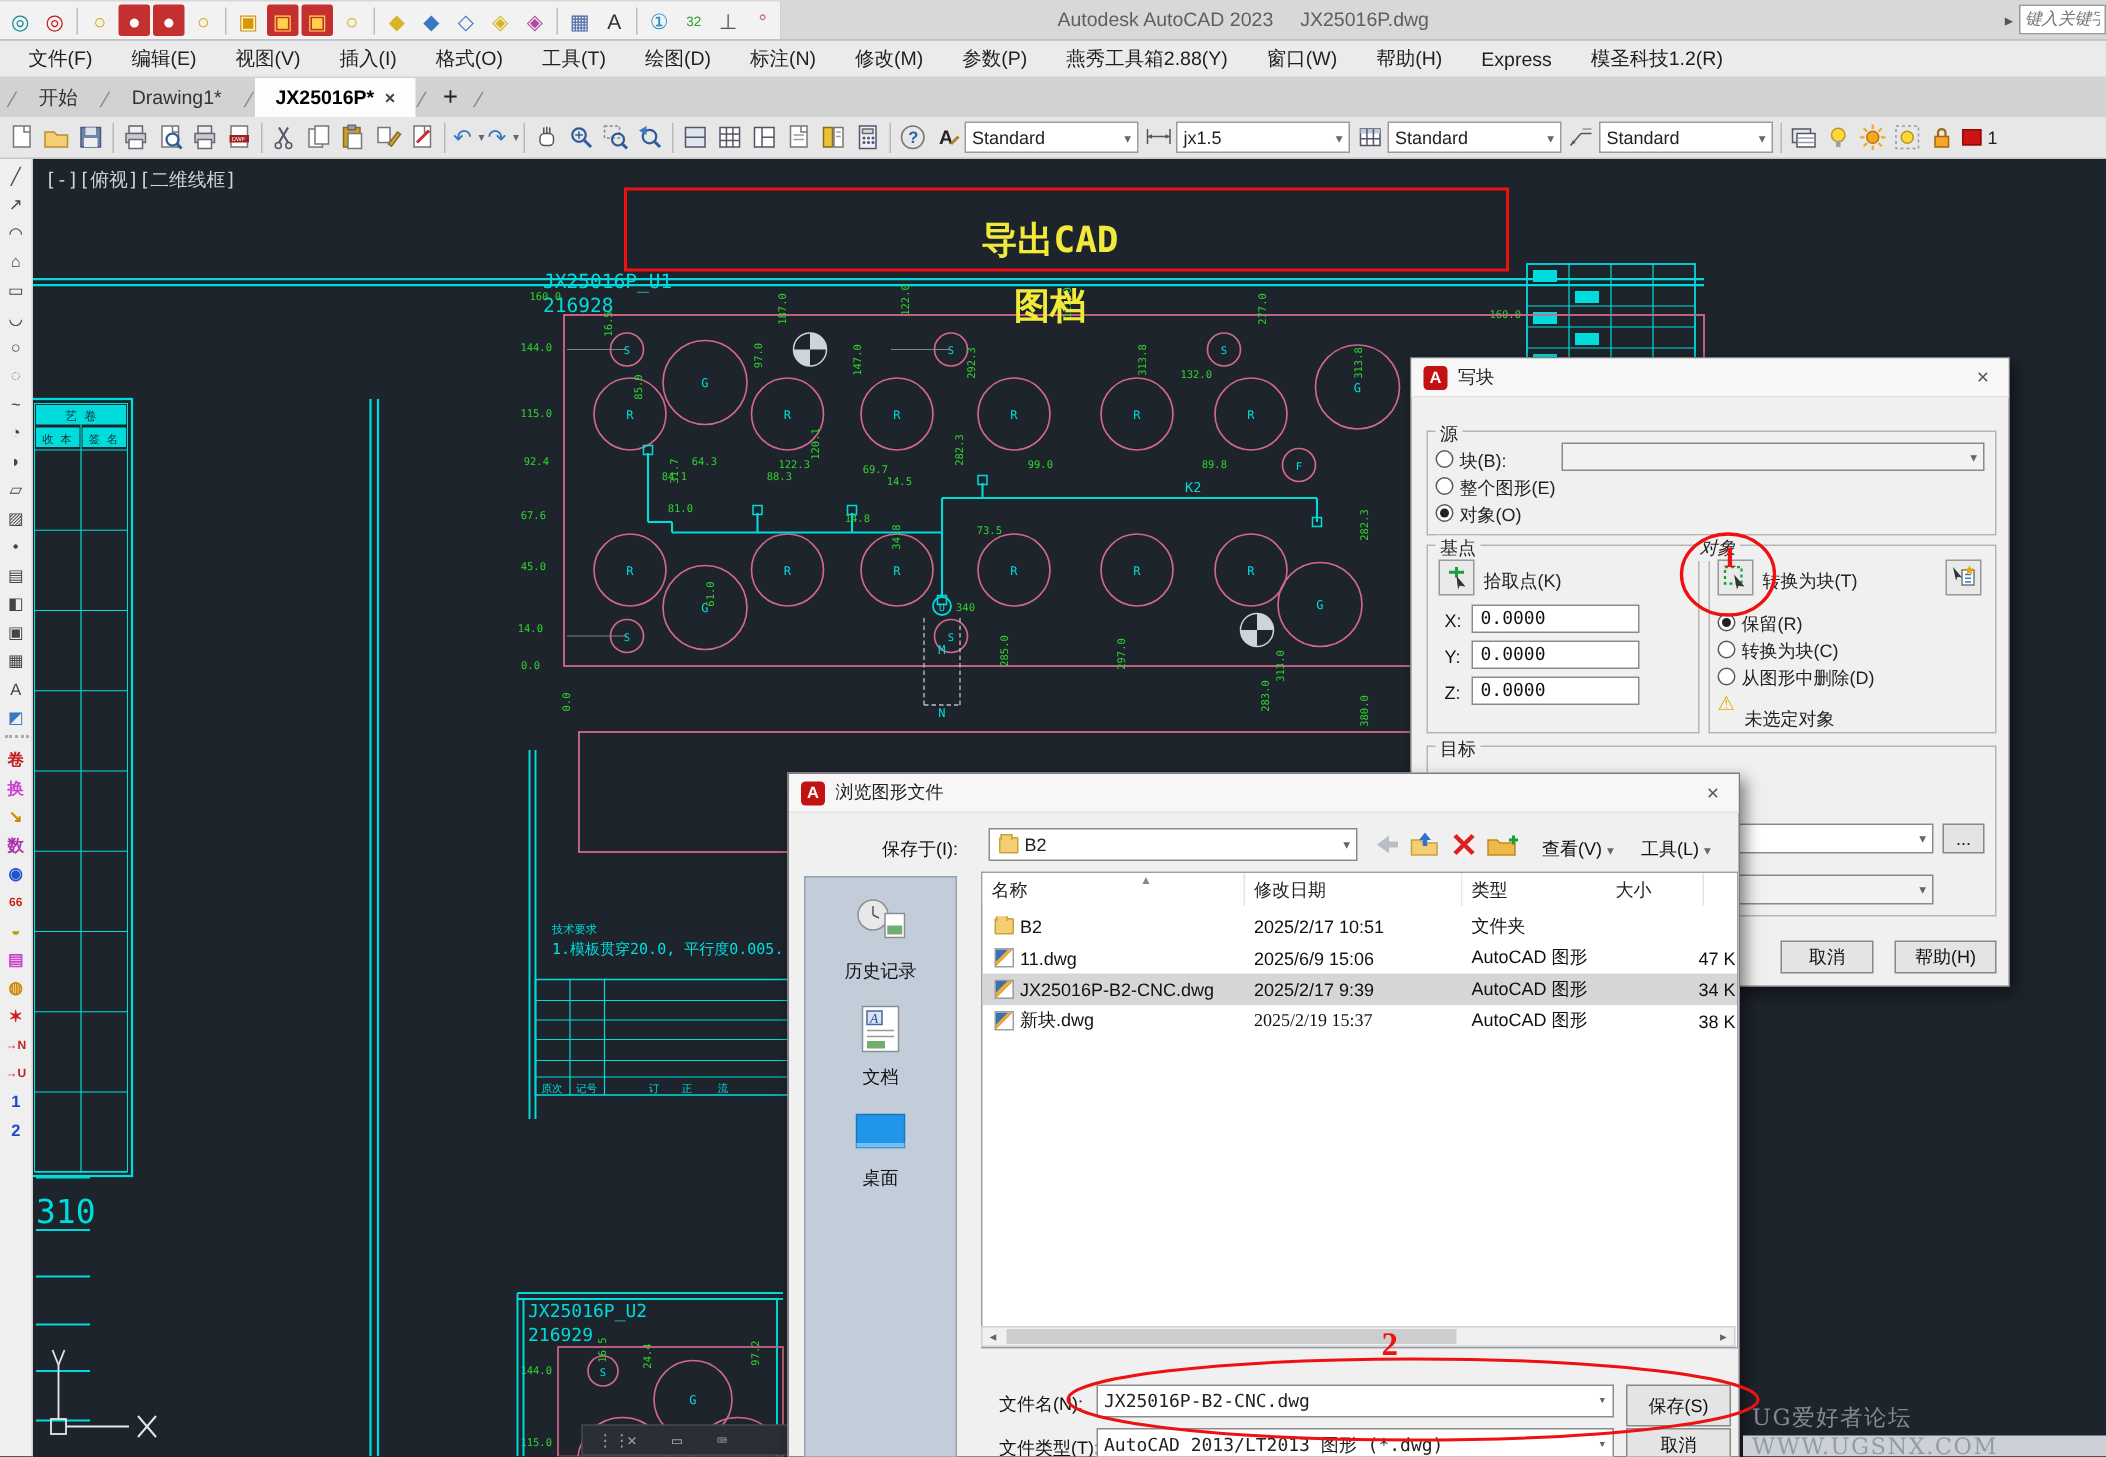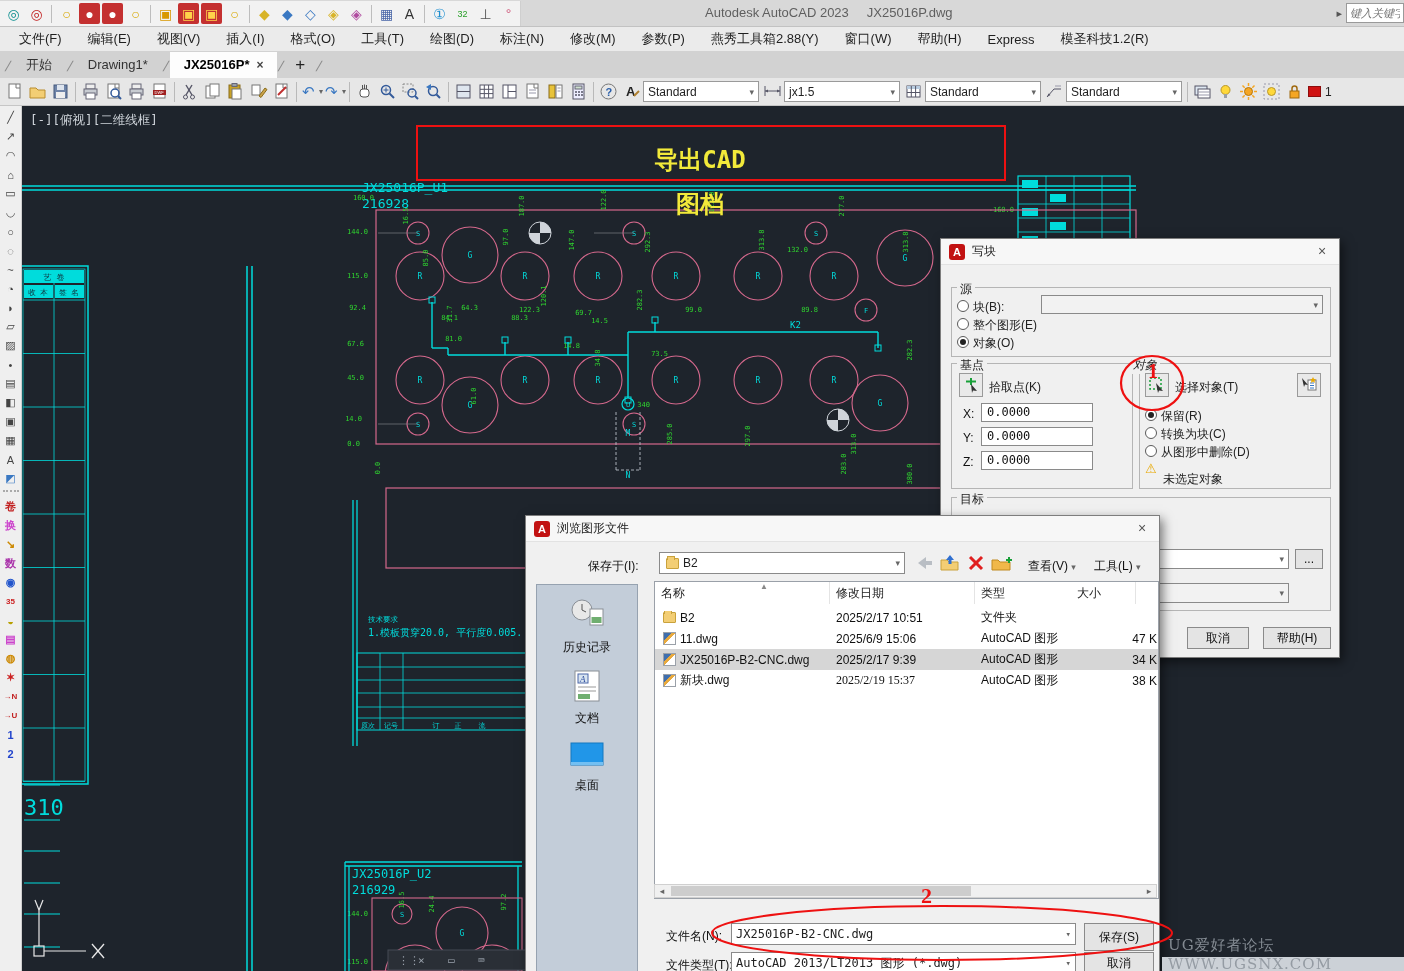--- a/index.html
+++ b/index.html
@@ -470,21 +470,21 @@
       <div class="licon" style="color: rgb(68, 68, 68);">▣</div>
       <div class="licon" style="color: rgb(68, 68, 68);">▦</div>
       <div class="licon" style="color: rgb(68, 68, 68);">A</div>
       <div class="licon" style="color: rgb(58, 120, 194);">◩</div>
       <div class="lsep"></div>
       <div class="licon" style="color: rgb(194, 34, 34); font-size: 11px; font-weight: bold;">卷</div>
       <div class="licon" style="color: rgb(204, 68, 204); font-size: 11px; font-weight: bold;">换</div>
       <div class="licon" style="color: rgb(204, 136, 0); font-size: 11px; font-weight: bold;">↘</div>
       <div class="licon" style="color: rgb(170, 51, 170); font-size: 11px; font-weight: bold;">数</div>
       <div class="licon" style="color: rgb(34, 85, 204); font-size: 11px; font-weight: bold;">◉</div>
-      <div class="licon" style="color: rgb(204, 34, 34); font-size: 8px; font-weight: bold;">35</div>
+      <div class="licon" style="color: rgb(204, 34, 34); font-size: 8px; font-weight: bold;">66</div>
       <div class="licon" style="color: rgb(184, 160, 0); font-size: 11px; font-weight: bold;">◒</div>
       <div class="licon" style="color: rgb(204, 68, 204); font-size: 11px; font-weight: bold;">▤</div>
       <div class="licon" style="color: rgb(204, 136, 0); font-size: 11px; font-weight: bold;">◍</div>
       <div class="licon" style="color: rgb(204, 34, 34); font-size: 11px; font-weight: bold;">✶</div>
       <div class="licon" style="color: rgb(194, 34, 34); font-size: 8px; font-weight: bold;">→N</div>
       <div class="licon" style="color: rgb(194, 34, 34); font-size: 8px; font-weight: bold;">→U</div>
       <div class="licon" style="color: rgb(34, 68, 204); font-size: 11px; font-weight: bold;">1</div>
       <div class="licon" style="color: rgb(34, 68, 204); font-size: 11px; font-weight: bold;">2</div>
     </div>
 
@@ -759,21 +759,21 @@
     <div class="txt" style="left:40px;top:212px;width:112px;height:19px;">0.0000</div>
 
     <div class="grp" style="left:198px;top:124px;width:192px;height:126px;"></div>
     <span class="grp-label" style="left:189px;top:118px;font-style:italic;">对象</span>
     <div class="iconbtn" style="left:204px;top:134px;">
       <svg width="18" height="18">
           <rect x="2" y="2" width="11" height="11" fill="none" stroke="#18a038" stroke-width="1.5" stroke-dasharray="2,2"></rect>
           <polygon points="8,7 15,15 11,14.5 10,17" fill="#333"></polygon>
         </svg>
     </div>
-    <span class="rlabel" style="left:234px;top:140px;">选择对象(T)</span>
+    <span class="rlabel" style="left:234px;top:140px;">转换为块(T)</span>
     <div class="iconbtn" style="left:356px;top:134px;">
       <svg width="18" height="18">
           <rect x="8" y="4" width="8" height="10" fill="#fff" stroke="#777"></rect>
           <line x1="10" y1="7" x2="14" y2="7" stroke="#3a78c2"></line>
           <line x1="10" y1="9.5" x2="14" y2="9.5" stroke="#3a78c2"></line>
           <line x1="10" y1="12" x2="14" y2="12" stroke="#3a78c2"></line>
           <polygon points="2,2 8,9 5,8.5 4,11" fill="#333"></polygon>
           <polygon points="13,1 14,3 16,3.2 14.5,4.6 15,7 13,5.6 11,7 11.5,4.6 10,3.2 12,3" fill="#e8a800"></polygon>
         </svg>
     </div>

